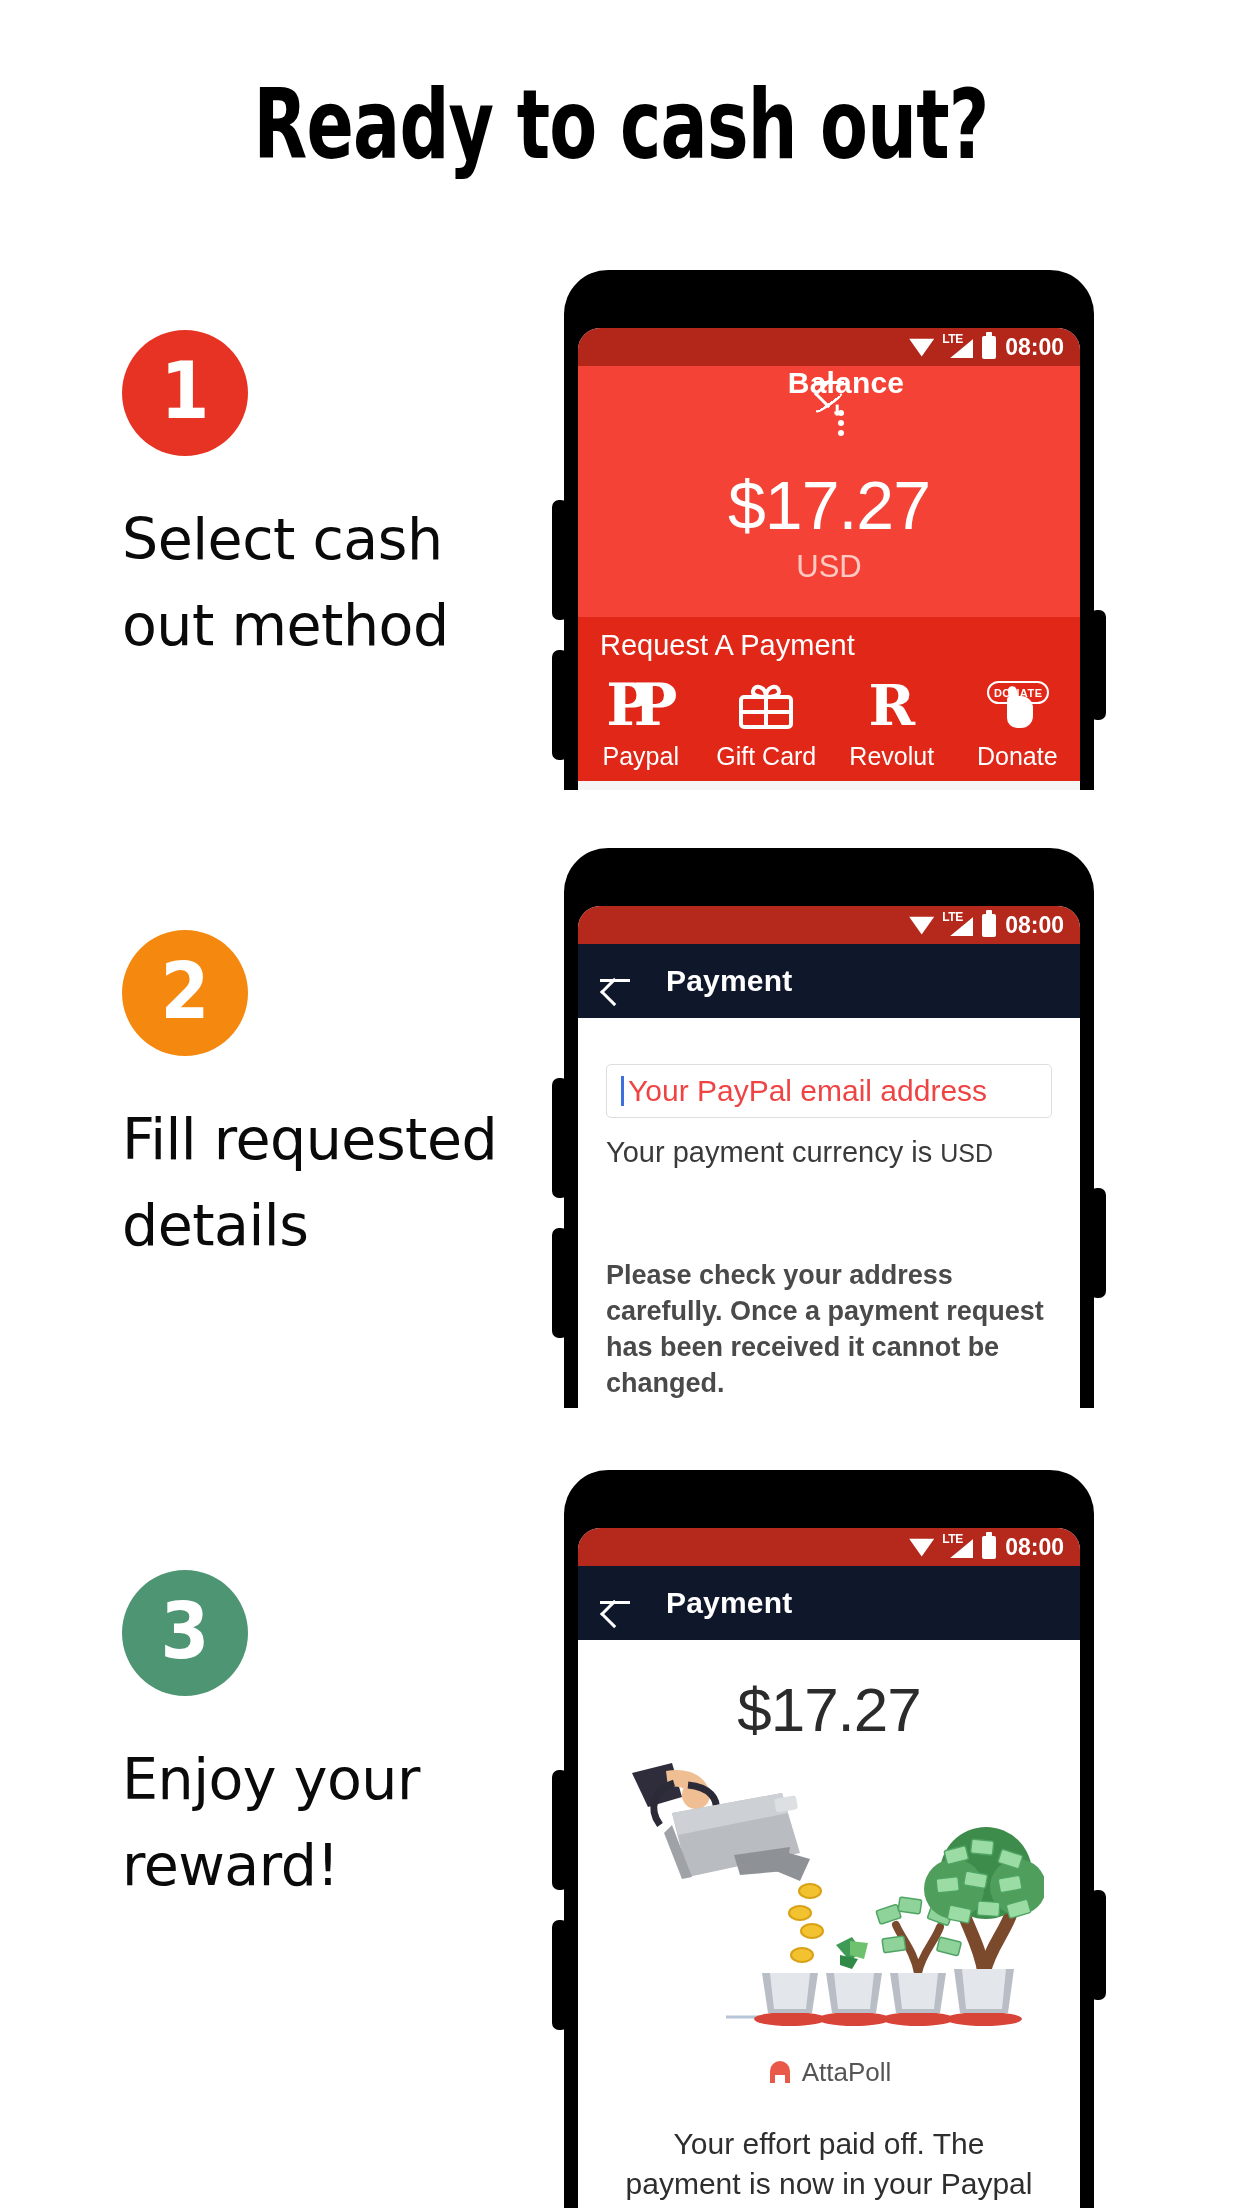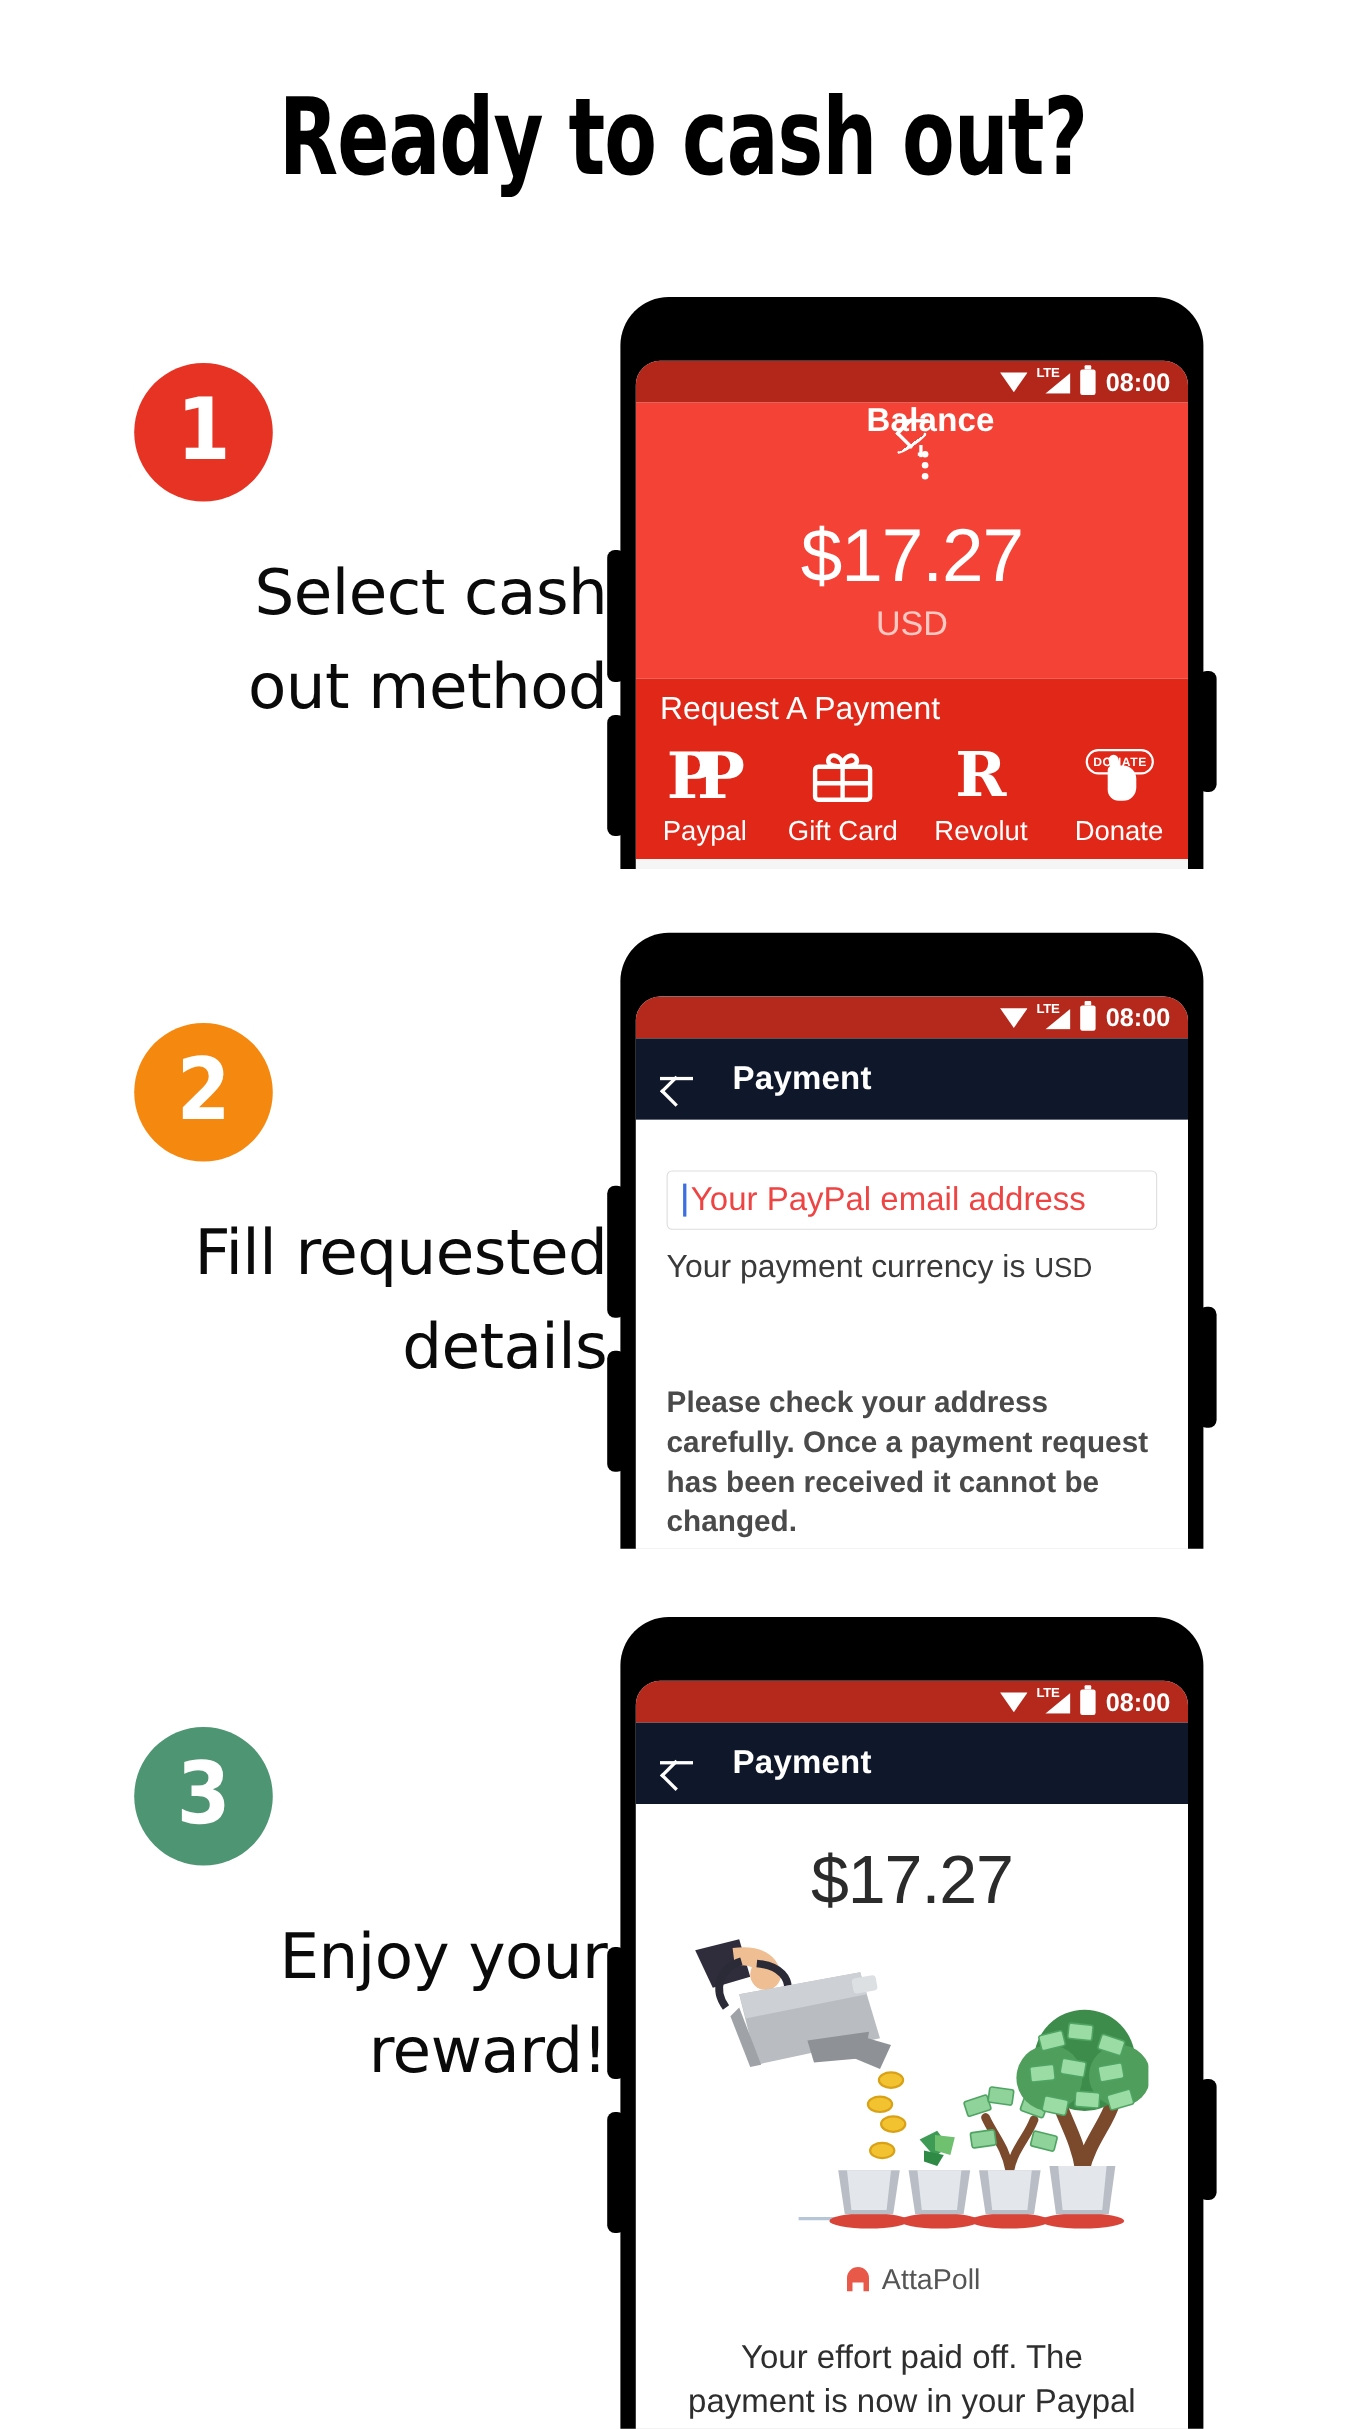--- a/index.html
+++ b/index.html
@@ -46,21 +46,20 @@
   .c3 { background:#4E9573; }
 
   .step-text {
     margin-top:40px;
     font-family:"DejaVu Sans", sans-serif;
     font-size:57px;
     line-height:86px;
     color:#0a0a0a;
     font-weight:400;
     letter-spacing:-0.5px;
-    text-align:right;
   }
 
   
   .phone {
     position:absolute;
     width:530px;
     background:#000;
     border-radius:44px 44px 44px 44px;
     overflow:visible;
   }

